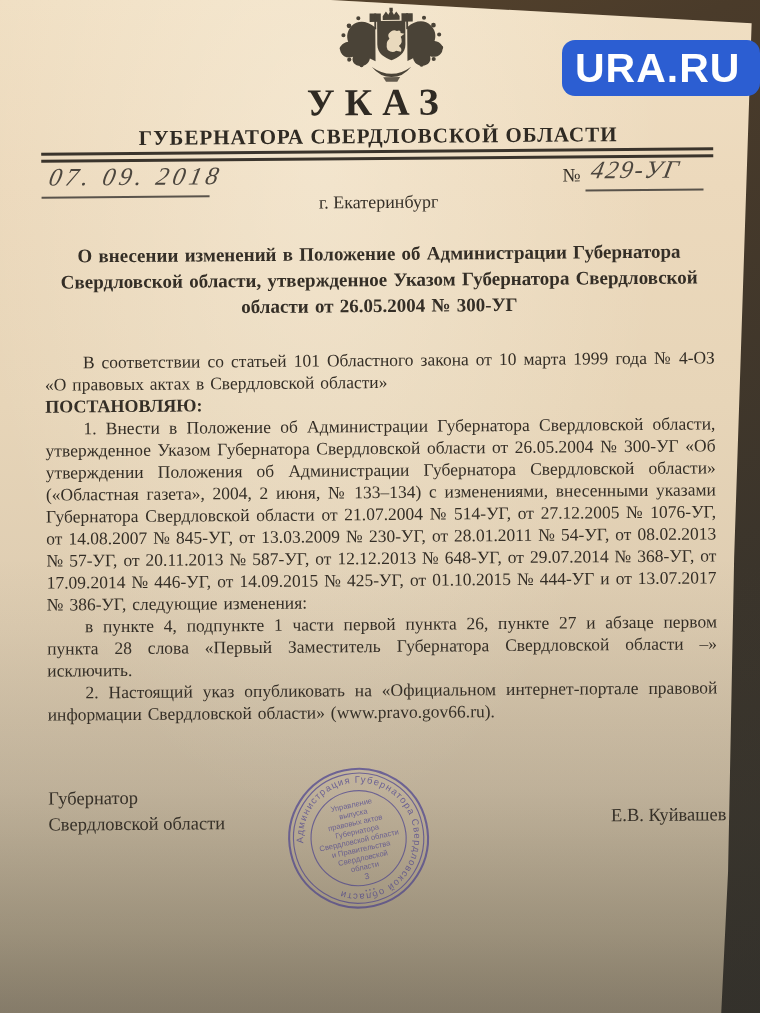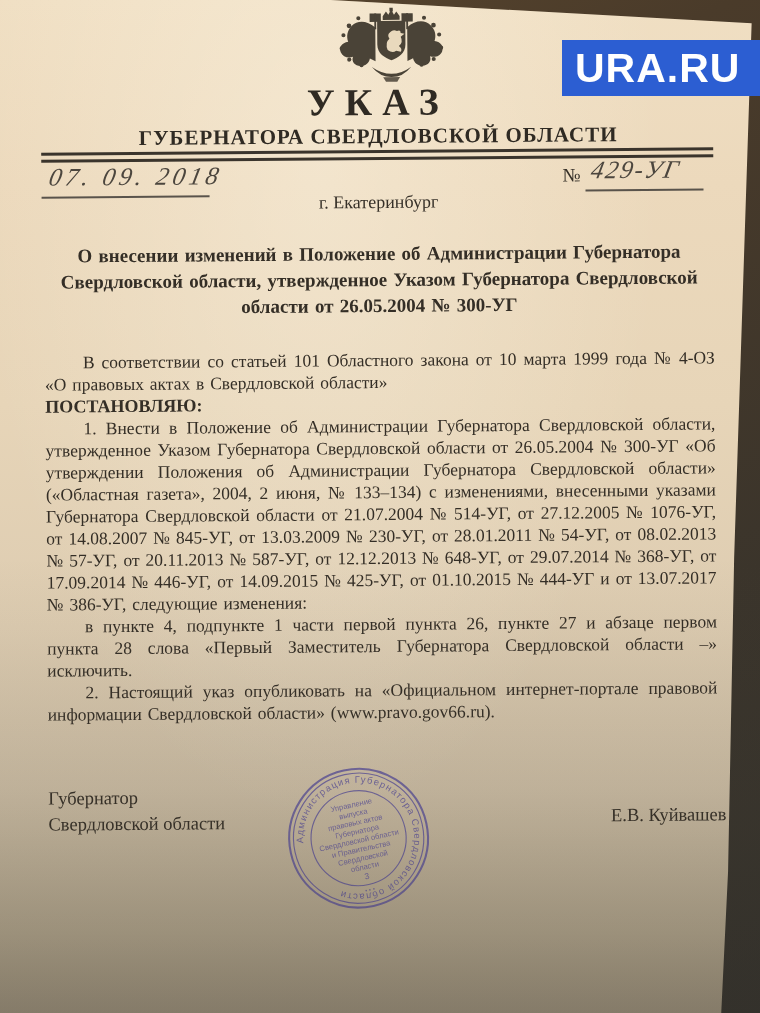--- a/index.html
+++ b/index.html
@@ -34,21 +34,21 @@
   .doc-body p.resolve{text-indent:0;font-weight:bold;font-size:18px;}
   .signature{position:absolute;left:46px;right:36px;top:783px;font-size:18.5px;color:#342e26;}
   .sig-pos{line-height:26px;}
   .sig-name{position:absolute;right:0;top:24px;}
   .stamp{position:absolute;left:280px;top:762px;width:152px;height:152px;opacity:.82;mix-blend-mode:multiply;transform:rotate(-12deg);}
   .light{position:absolute;inset:0;pointer-events:none;
     background:linear-gradient(180deg,rgba(255,255,255,0) 55%,rgba(70,64,52,.14) 82%,rgba(56,52,44,.26) 100%);}
   .logo{
     position:absolute;left:562px;top:40px;width:198px;height:56px;background:#2c5ed2;
     display:flex;align-items:center;box-sizing:border-box;padding-left:13px;
-    font-family:"Liberation Sans", sans-serif;font-weight:bold;font-size:41px;letter-spacing:1px;color:#ffffff;
+    font-family:"Liberation Sans", sans-serif;font-weight:bold;font-size:41px;letter-spacing:1px;color:#ffffff;border-radius:13px;
   }
   .emblem{left:334px;top:6px;width:122px;height:88px;}
 </style>
 </head>
 <body>
 
 <div class="paper"></div>
 
 <div class="content">
 

